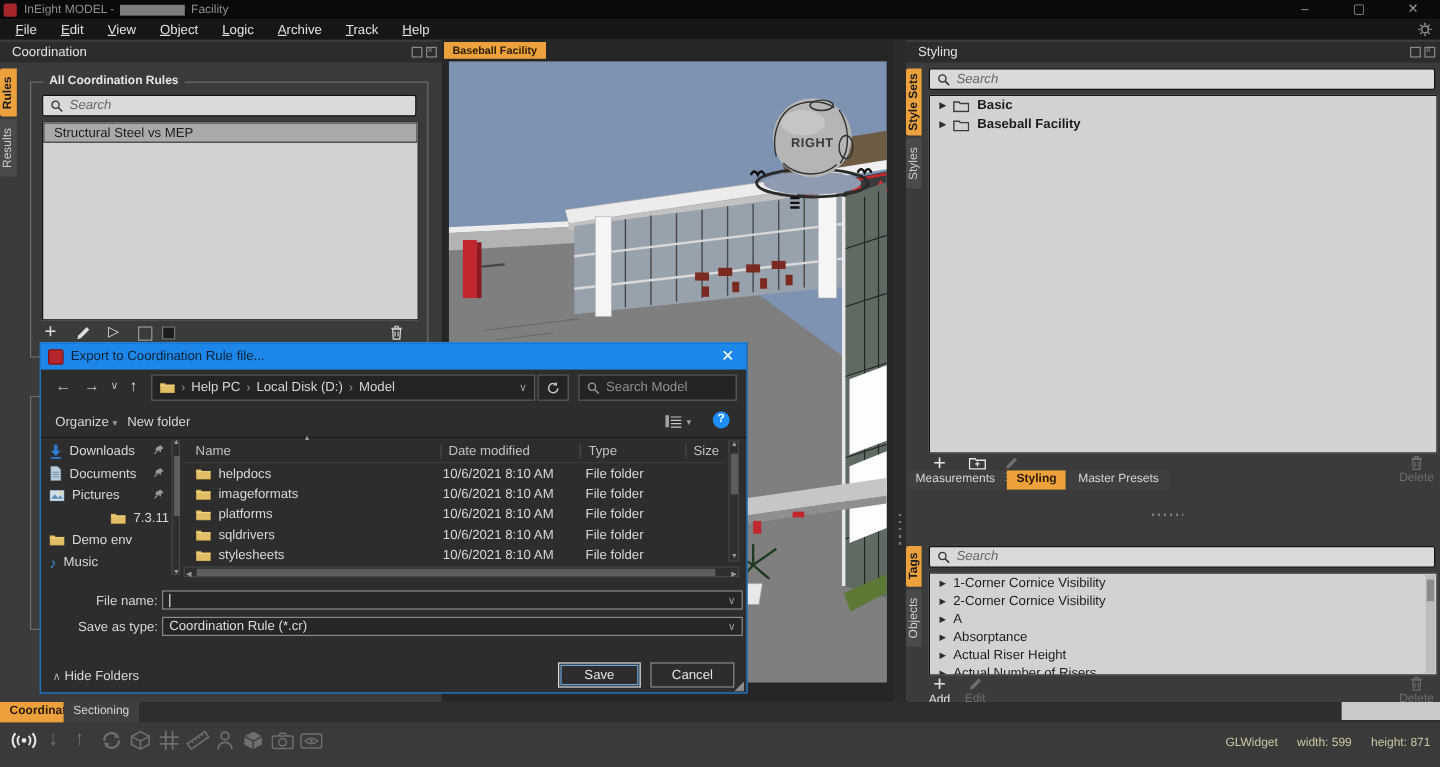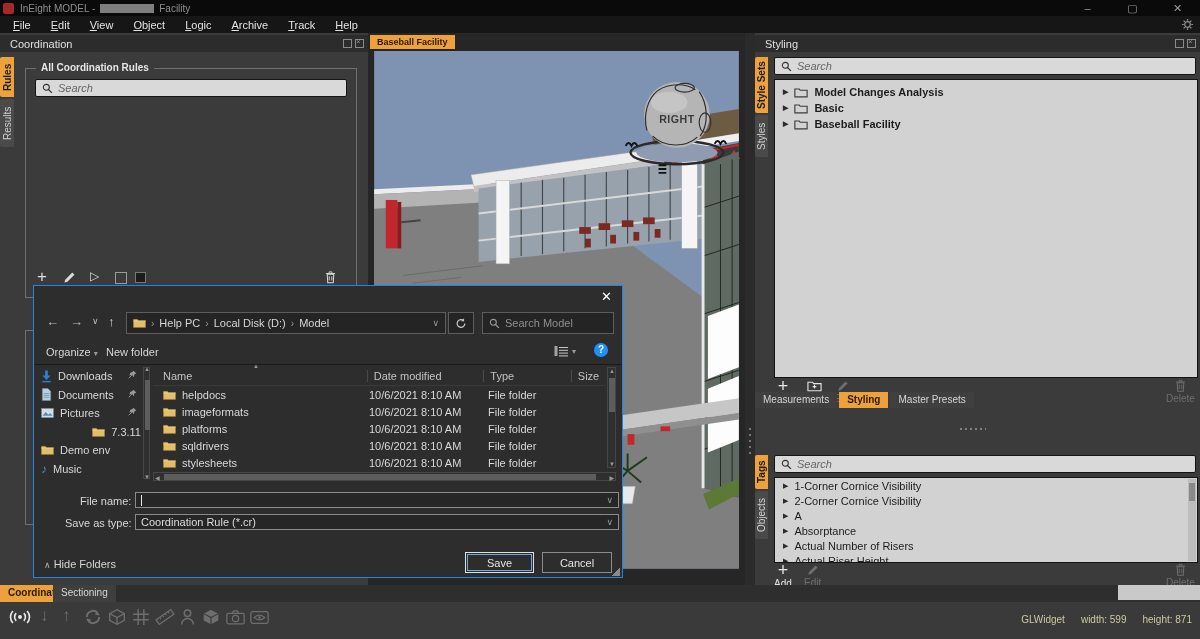--- a/index.html
+++ b/index.html
@@ -202,20 +202,25 @@
 
   <div class="a groupbox" style="left:25px;top:68px;width:330px;height:228px;">
     <span class="legend">All Coordination Rules</span>
   </div>
   <div class="a sbox" style="left:35px;top:79px;width:312px;height:18px;">
     <svg class="ic" width="11" height="11" style="color:#333">
         <use href="#i-search"></use>
       </svg>
     <span class="ph">Search</span>
   </div>
+  <div class="a tree" style="left:35px;top:101px;width:312px;height:164px;">
+    <div class="trow" style="background:#a9a9a9;border:1px solid #3c3c3c;height:15px;">
+      <span>Structural Steel vs MEP</span>
+    </div>
+  </div>
 
   <div class="a" style="left:35px;top:269px;width:312px;height:22px;color:#dcdcdc;">
     <span class="a" style="left:2px;top:-2px;font-size:17px;">+</span>
     <span class="a" style="left:28px;top:2px;">
         <svg class="ic" width="13" height="13">
           <use href="#i-pencil"></use>
         </svg>
       </span>
     <span class="a" style="left:55px;top:0;font-size:12px;">▷</span>
     <span class="a" style="left:80px;top:3px;width:10px;height:10px;border:1px solid #9a9a9a;"></span>
@@ -335,27 +340,20 @@
   </div>
   <div class="a vtab" style="left:755px;top:57px;width:13px;height:56px;">Style Sets</div>
   <div class="a vtab off" style="left:755px;top:115px;width:13px;height:42px;">Styles</div>
   <div class="a sbox" style="left:774px;top:57px;width:422px;height:18px;">
     <svg class="ic" width="11" height="11" style="color:#333">
         <use href="#i-search"></use>
       </svg>
     <span class="ph">Search</span>
   </div>
   <div class="a tree" style="left:774px;top:79px;width:422px;height:297px;">
-    <div class="trow bold" style="margin-top:4px;">
-      <span class="arr">▶</span>
-      <svg class="ic" width="14" height="11">
-          <use href="#i-folderln"></use>
-        </svg>
-      <span>Model Changes Analysis</span>
-    </div>
     <div class="trow bold">
       <span class="arr">▶</span>
       <svg class="ic" width="14" height="11">
           <use href="#i-folderln"></use>
         </svg>
       <span>Basic</span>
     </div>
     <div class="trow bold">
       <span class="arr">▶</span>
       <svg class="ic" width="14" height="11">
@@ -415,25 +413,25 @@
     <div class="trow" style="height:15px;">
         <span class="arr">▶</span>
         <span>A</span>
       </div>
     <div class="trow" style="height:15px;">
         <span class="arr">▶</span>
         <span>Absorptance</span>
       </div>
     <div class="trow" style="height:15px;">
         <span class="arr">▶</span>
-        <span>Actual Number of Risers</span>
+        <span>Actual Riser Height</span>
       </div>
     <div class="trow" style="height:15px;">
         <span class="arr">▶</span>
-        <span>Actual Riser Height</span>
+        <span>Actual Number of Risers</span>
       </div>
     <div style="position:absolute;right:1px;top:1px;bottom:1px;width:8px;background:#bdbdbd;">
       <div style="position:absolute;left:1px;top:4px;width:6px;height:18px;background:#8a8a8a;"></div>
     </div>
   </div>
   <div class="a toolbtn" style="left:774px;top:563px;">
     <span style="font-size:18px;line-height:14px;">+</span>
       <span>Add</span>
   </div>
   <div class="a toolbtn dis" style="left:804px;top:564px;">
@@ -503,20 +501,24 @@
         </svg>
       </span>
     <span class="a" style="right:8px;top:12px;display:flex;gap:16px;color:#CDC8A4;font-size:10px;">
       <span>GLWidget</span>
       <span><span>width:</span> <span>599</span></span>
       <span><span>height:</span> <span>871</span></span>
     </span>
   </div>
 
   <div class="a dialog">
+    <div class="dtitle">
+      <span class="dicon"></span>
+      <span class="dtext">Export to Coordination Rule file...</span>
+    </div>
     <span class="dclose">✕</span>
 
     <span class="a navglyph" style="left:12px;top:28px;">←</span>
     <span class="a navglyph" style="left:36px;top:28px;">→</span>
     <span class="a navglyph" style="left:58px;top:30px;font-size:9px;">∨</span>
     <span class="a navglyph" style="left:74px;top:28px;color:#dadada;">↑</span>
     <div class="a addrbar" style="left:92px;top:26px;width:320px;height:22px;">
       <svg class="ic" width="13" height="10">
           <use href="#i-folder"></use>
         </svg>

